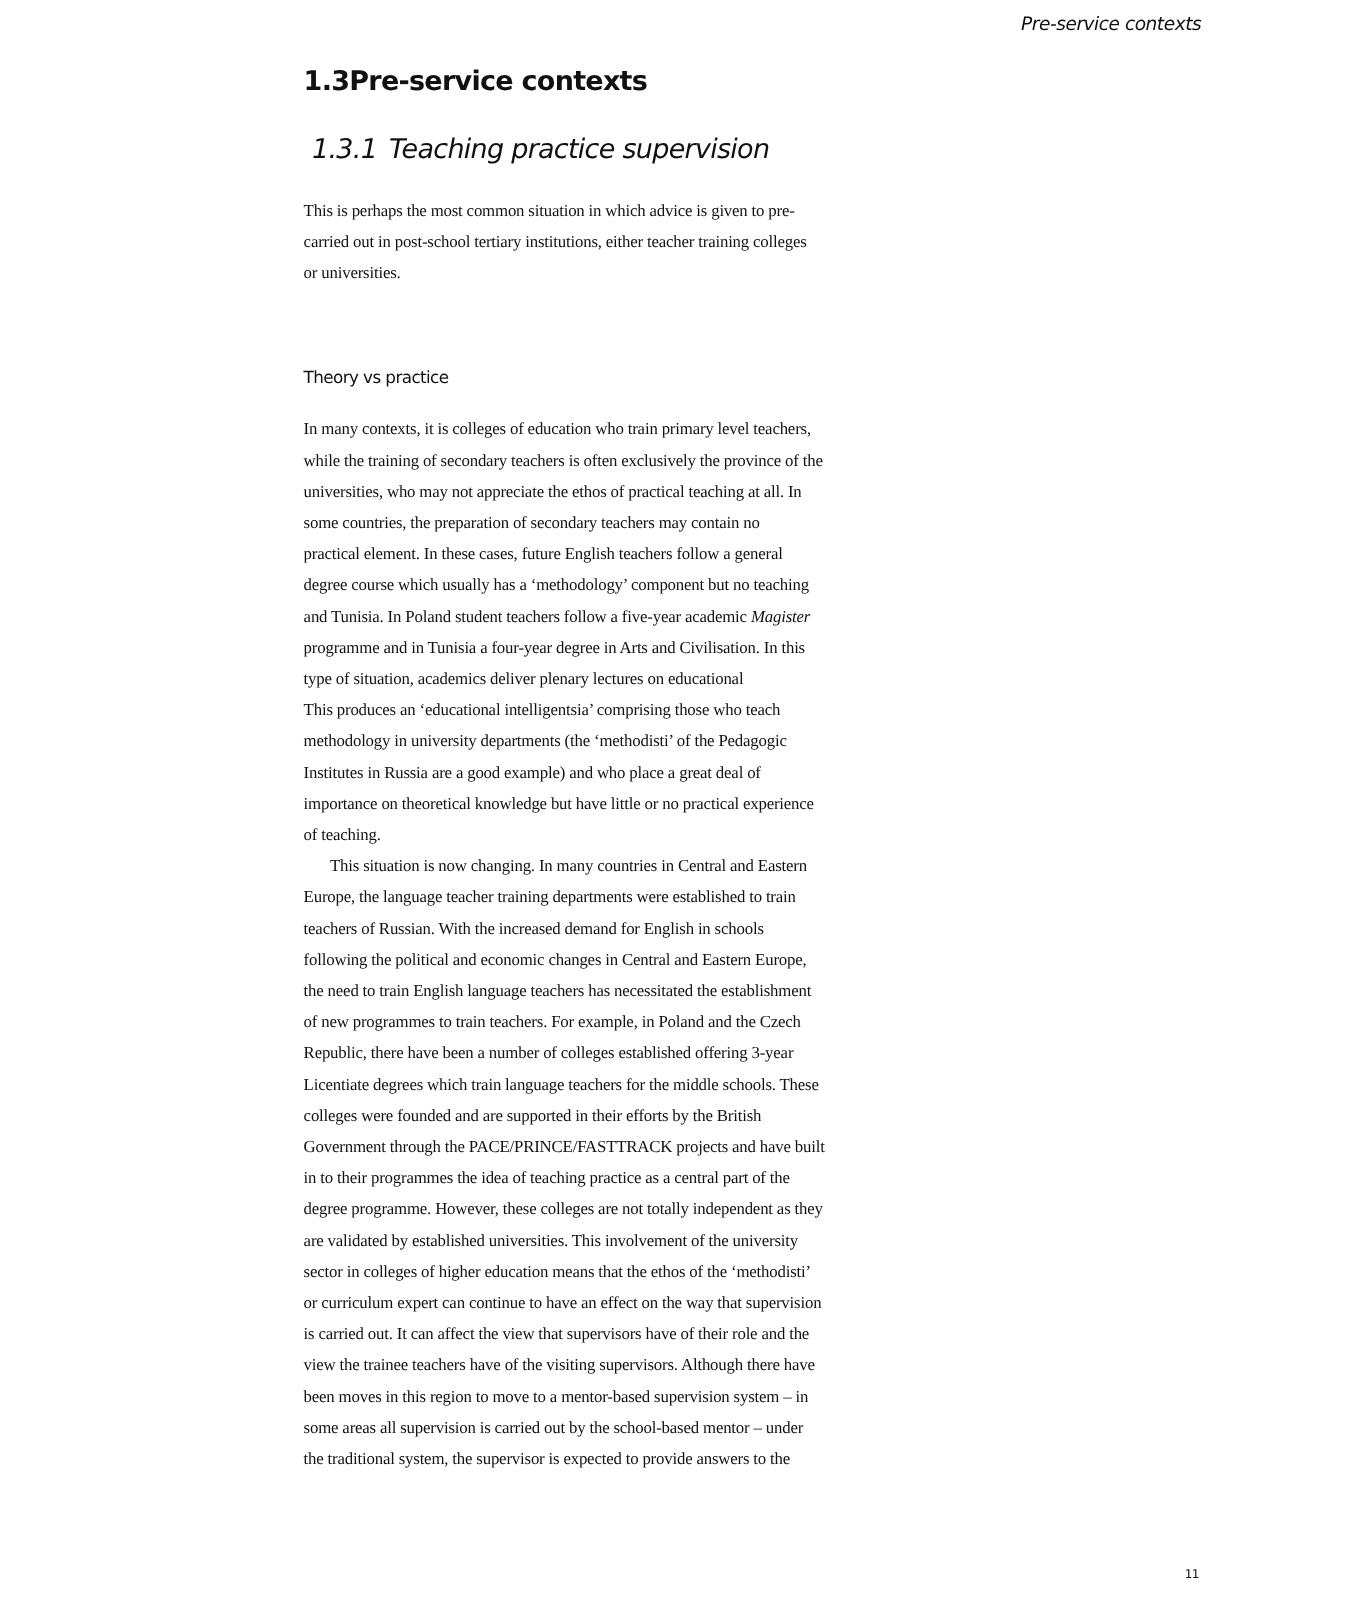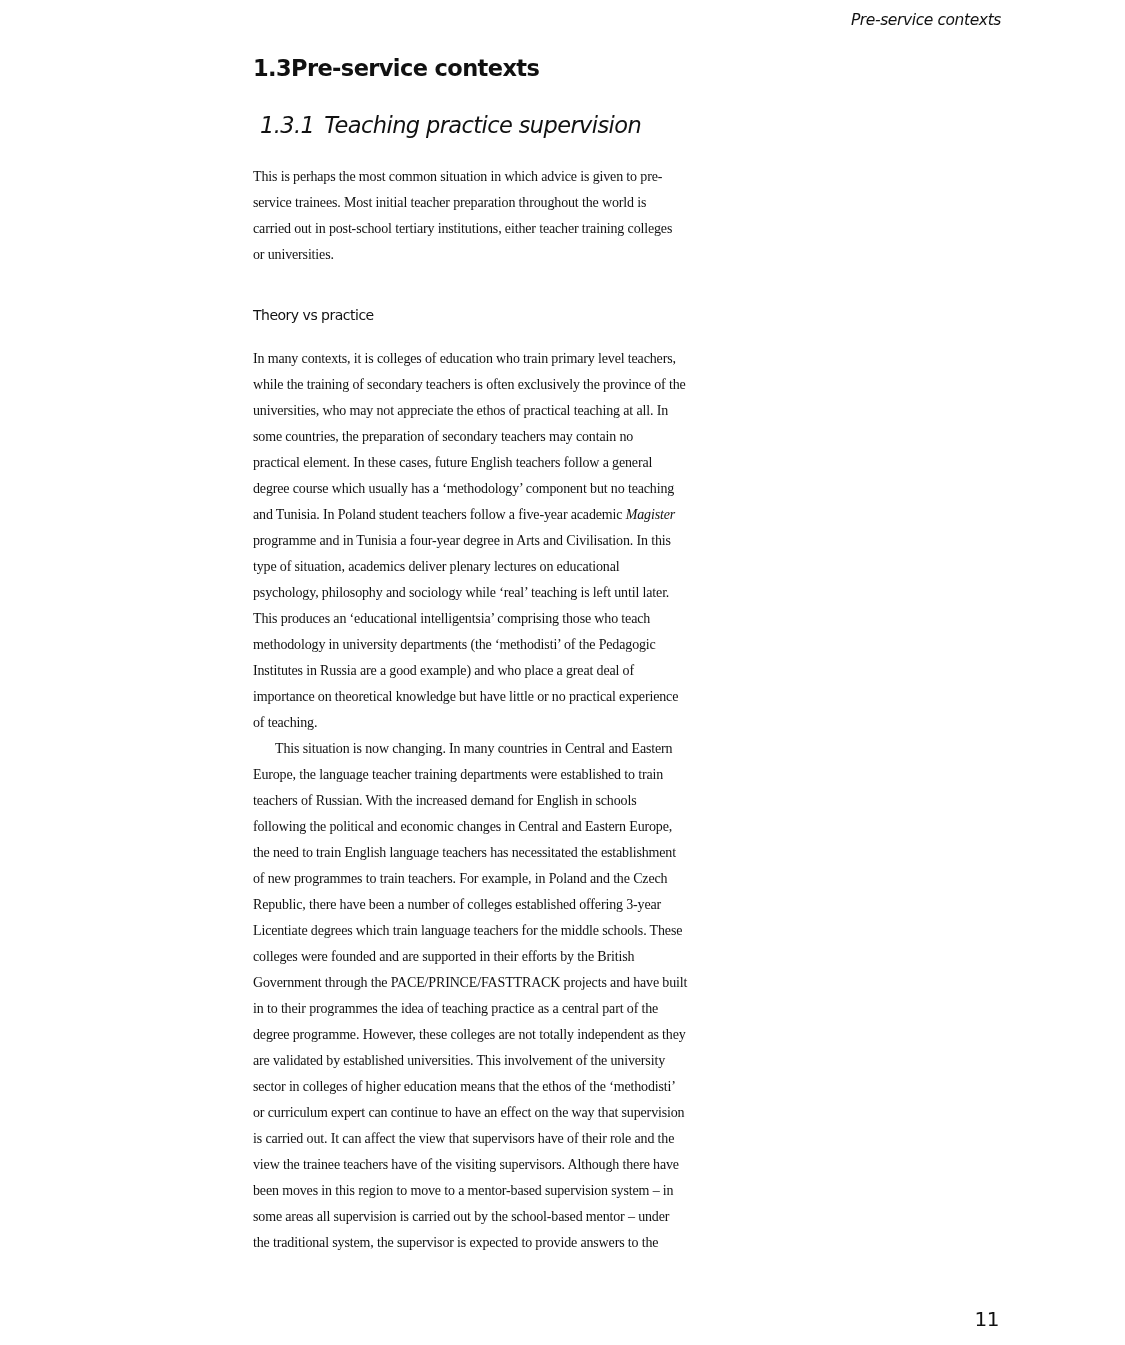--- a/index.html
+++ b/index.html
@@ -31,54 +31,52 @@
   .indent { padding-left: 22px; }
   .p1 { top: 164px; }
   .p2 { top: 346px; }
   .heading-plain {
     position: absolute; top: 307px; left: 0;
     font-family: "DejaVu Sans", sans-serif; font-size: 14px; letter-spacing: -0.5px;
     margin: 0; font-weight: normal;
   }
   .page-number {
     position: absolute; top: 1307px; right: 126px;
-    font-family: "DejaVu Sans", sans-serif; font-size: 20px; letter-spacing: -0.5px;
+    font-family: "DejaVu Sans", sans-serif; font-size: 10px; letter-spacing: -0.5px;
   }
   em { font-style: italic; }
 </style>
 </head>
 <body>
 
 <div class="running-head">Pre-service contexts</div>
 
 <div class="content">
   <h1 class="section-title"><span class="num">1.3</span><span>Pre-service contexts</span></h1>
 
   <h2 class="subsection-title"><span class="num">1.3.1</span><span>Teaching practice supervision</span></h2>
 
   <p class="para p1">
     <span class="line">This is perhaps the most common situation in which advice is given to pre-</span>
-    <span class="line">service trainees. Most initial teacher preparation throughout the world is</span>
     <span class="line">carried out in post-school tertiary institutions, either teacher training colleges</span>
     <span class="line">or universities.</span>
   </p>
 
   <h3 class="heading-plain">Theory vs practice</h3>
 
   <div class="para p2">
     <span class="line">In many contexts, it is colleges of education who train primary level teachers,</span>
     <span class="line">while the training of secondary teachers is often exclusively the province of the</span>
     <span class="line">universities, who may not appreciate the ethos of practical teaching at all. In</span>
     <span class="line">some countries, the preparation of secondary teachers may contain no</span>
     <span class="line">practical element. In these cases, future English teachers follow a general</span>
     <span class="line">degree course which usually has a ‘methodology’ component but no teaching</span>
     <span class="line"><span>and Tunisia. In Poland student teachers follow a five-year academic </span><em>Magister</em></span>
     <span class="line">programme and in Tunisia a four-year degree in Arts and Civilisation. In this</span>
     <span class="line">type of situation, academics deliver plenary lectures on educational</span>
-    <span class="line">psychology, philosophy and sociology while ‘real’ teaching is left until later.</span>
     <span class="line">This produces an ‘educational intelligentsia’ comprising those who teach</span>
     <span class="line">methodology in university departments (the ‘methodisti’ of the Pedagogic</span>
     <span class="line">Institutes in Russia are a good example) and who place a great deal of</span>
     <span class="line">importance on theoretical knowledge but have little or no practical experience</span>
     <span class="line">of teaching.</span>
     <span class="line indent">This situation is now changing. In many countries in Central and Eastern</span>
     <span class="line">Europe, the language teacher training departments were established to train</span>
     <span class="line">teachers of Russian. With the increased demand for English in schools</span>
     <span class="line">following the political and economic changes in Central and Eastern Europe,</span>
     <span class="line">the need to train English language teachers has necessitated the establishment</span>

